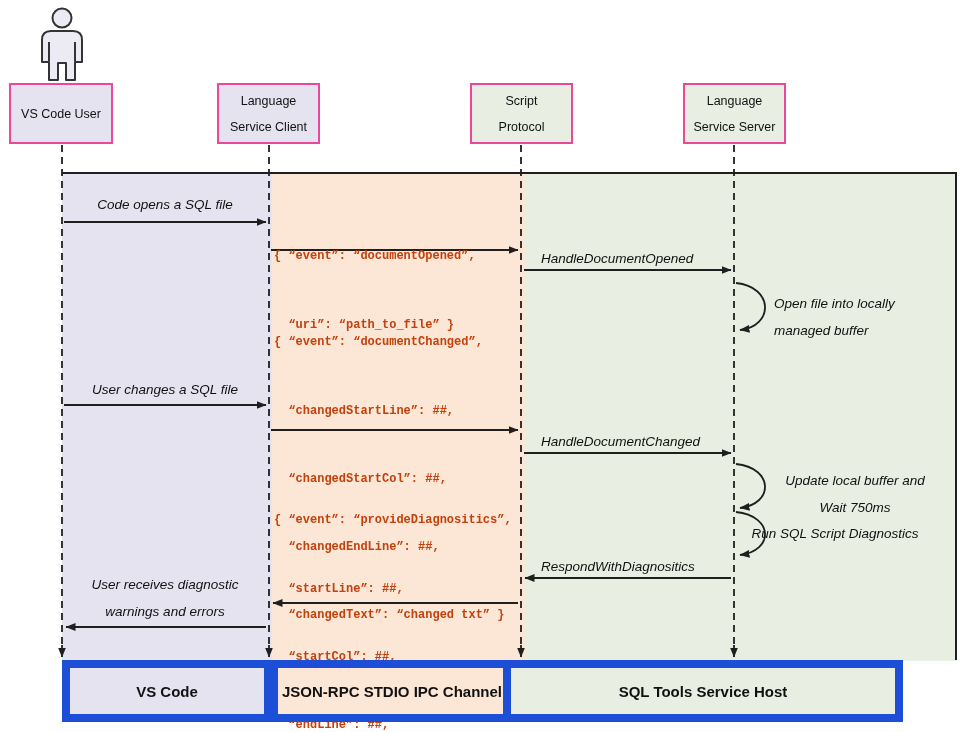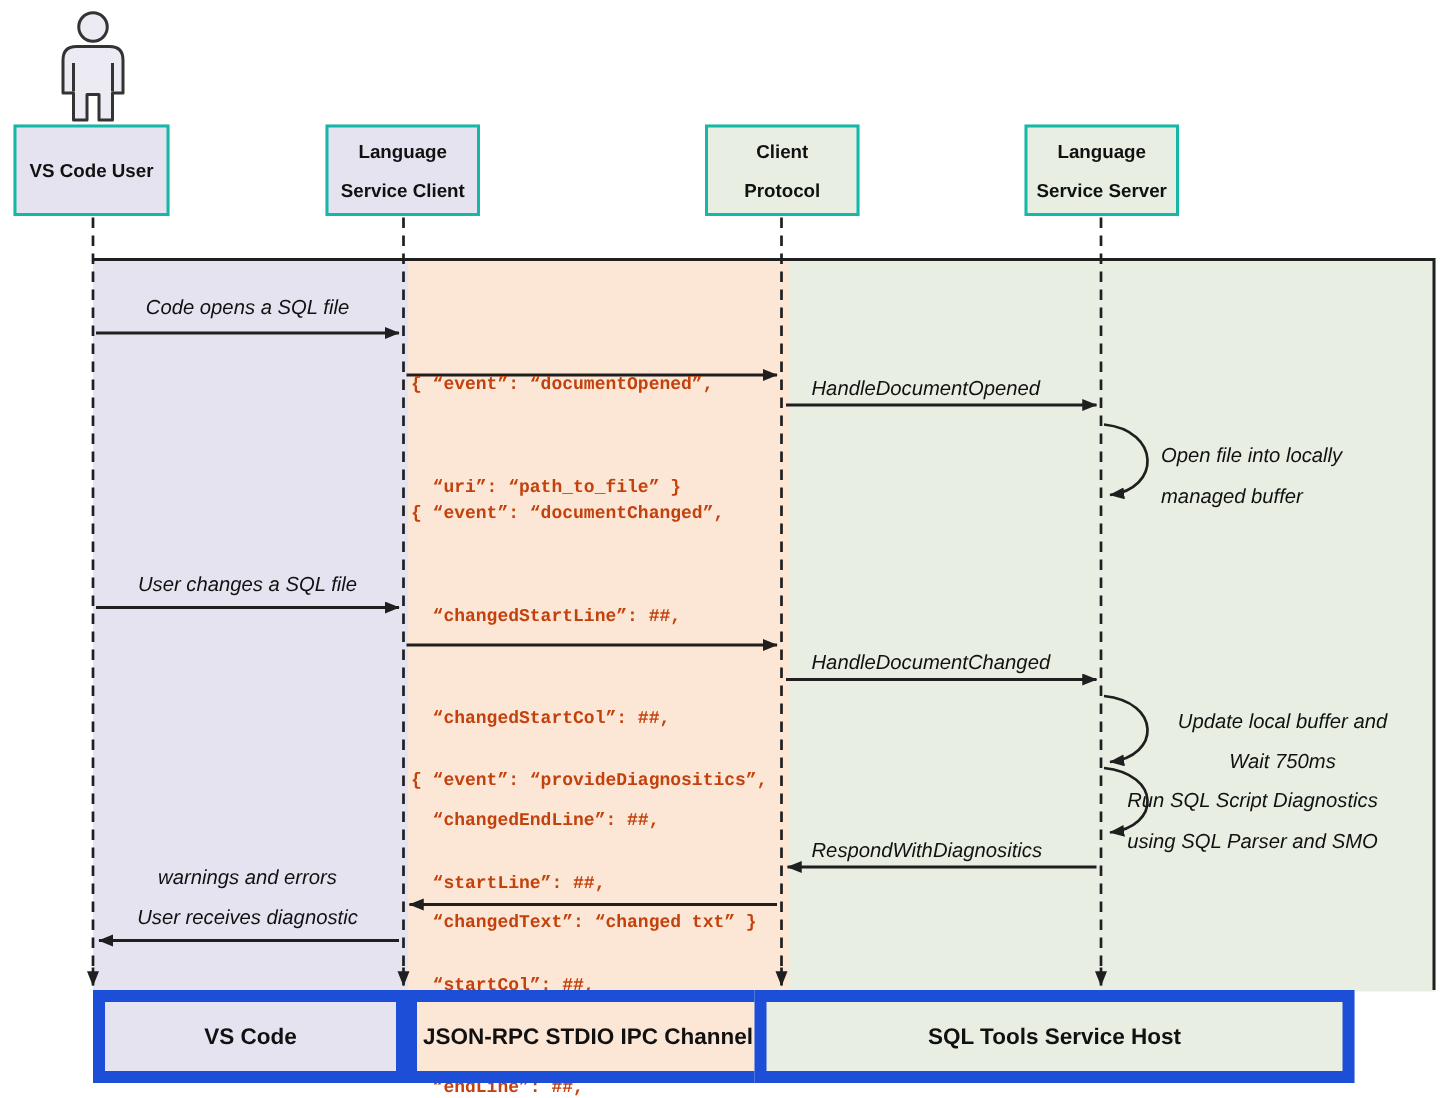--- a/index.html
+++ b/index.html
@@ -10,23 +10,23 @@
     position:relative; width:962px; height:732px; background:#fff;
     font-family:"Liberation Sans", sans-serif; overflow:hidden;
   }
   .band{position:absolute; top:172px; height:489px; z-index:0;}
   .band.lav{background:var(--lavender);}
   .band.pch{background:var(--peach);}
   .band.grn{background:var(--green);}
   svg.wires{position:absolute; left:0; top:0; z-index:2; pointer-events:none;}
   .hdr-box{
     position:absolute; top:83px; height:61px; box-sizing:border-box;
-    border:2px solid #14b8a6; display:flex; flex-direction:column;
+    border:2px solid #ec4899; display:flex; flex-direction:column;
     align-items:center; justify-content:center; z-index:4;
-    font-size:12.5px; color:#111; line-height:26px; text-align:center;font-weight:bold;
+    font-size:12.5px; color:#111; line-height:26px; text-align:center;
   }
   .hdr-box.lav{background:var(--lavender);}
   .hdr-box.grn{background:var(--green);}
   .ftr-box{
     position:absolute; top:660px; height:62px; box-sizing:border-box;
     border:8px solid #1d4ed8; display:flex; align-items:center; justify-content:center;
     z-index:4; font-size:15px; font-weight:bold; color:#111;
   }
   .ftr-box.lav{background:var(--lavender);}
   .ftr-box.pch{background:var(--peach);}
@@ -94,21 +94,21 @@
   </svg>
 
   <div class="hdr-box lav" style="left:9px;width:104px;">
     <div>VS Code User</div>
   </div>
   <div class="hdr-box lav" style="left:217px;width:103px;">
     <div>Language</div>
     <div>Service Client</div>
   </div>
   <div class="hdr-box grn" style="left:470px;width:103px;">
-    <div>Client</div>
+    <div>Script</div>
     <div>Protocol</div>
   </div>
   <div class="hdr-box grn" style="left:683px;width:103px;">
     <div>Language</div>
     <div>Service Server</div>
   </div>
 
   <div class="lbl ctr" style="left:62px;top:197px;width:206px;line-height:16px;">Code opens a SQL file</div>
 
   <div class="json-block" style="top:200px;">
@@ -135,37 +135,36 @@
 
   <div class="lbl" style="left:541px;top:434px;line-height:16px;">HandleDocumentChanged</div>
 
   <div class="lbl ctr" style="left:770px;top:467px;width:170px;">
     <div>Update local buffer and</div>
     <div>Wait 750ms</div>
   </div>
 
   <div class="lbl ctr" style="left:748px;top:520px;width:174px;">
     <div>Run SQL Script Diagnostics</div>
-    <div>using SQL Parser and SMO</div>
   </div>
 
   <div class="json-block" style="top:464px;">
     <div>{ “event”: “provideDiagnositics”,</div>
     <div>  “startLine”: ##,</div>
     <div>  “startCol”: ##,</div>
     <div>  “endLine”: ##,</div>
     
     
   </div>
 
   <div class="lbl" style="left:541px;top:559px;line-height:16px;">RespondWithDiagnositics</div>
 
   <div class="lbl ctr" style="left:62px;top:571px;width:206px;">
+    <div>User receives diagnostic</div>
     <div>warnings and errors</div>
-    <div>User receives diagnostic</div>
   </div>
 
   <div class="ftr-box lav" style="left:62px;width:210px;">
     <span>VS Code</span>
   </div>
   <div class="ftr-box pch" style="left:270px;width:244px;">
     <span>JSON-RPC STDIO IPC Channel</span>
   </div>
   <div class="ftr-box grn" style="left:503px;width:400px;">
     <span>SQL Tools Service Host</span>

